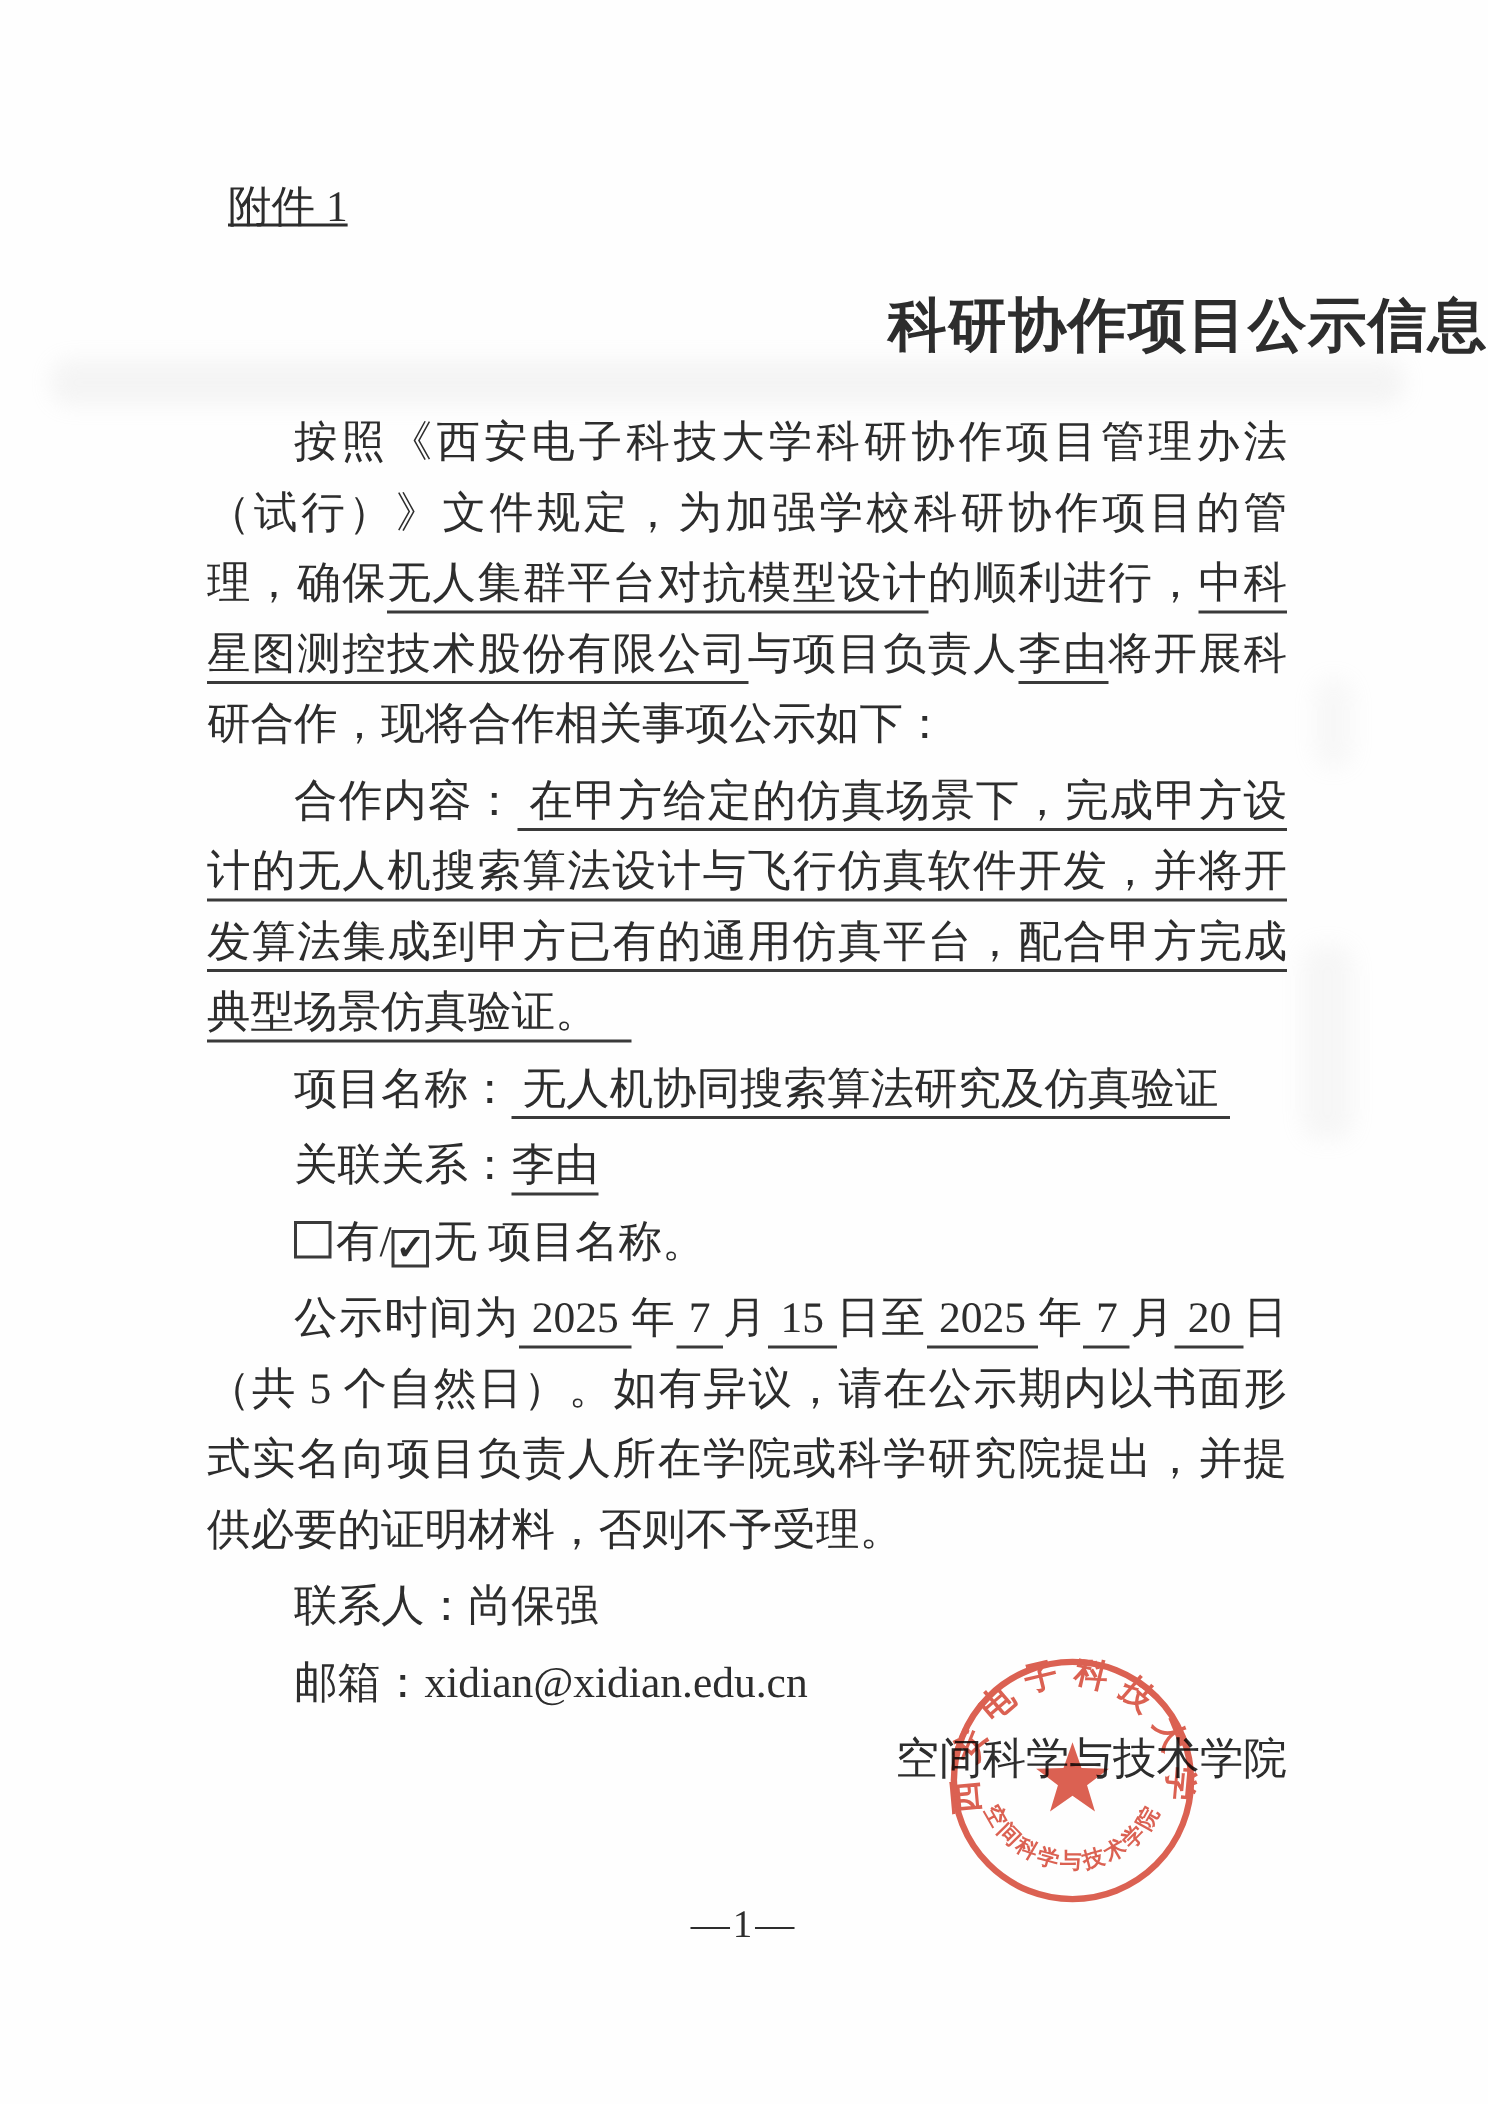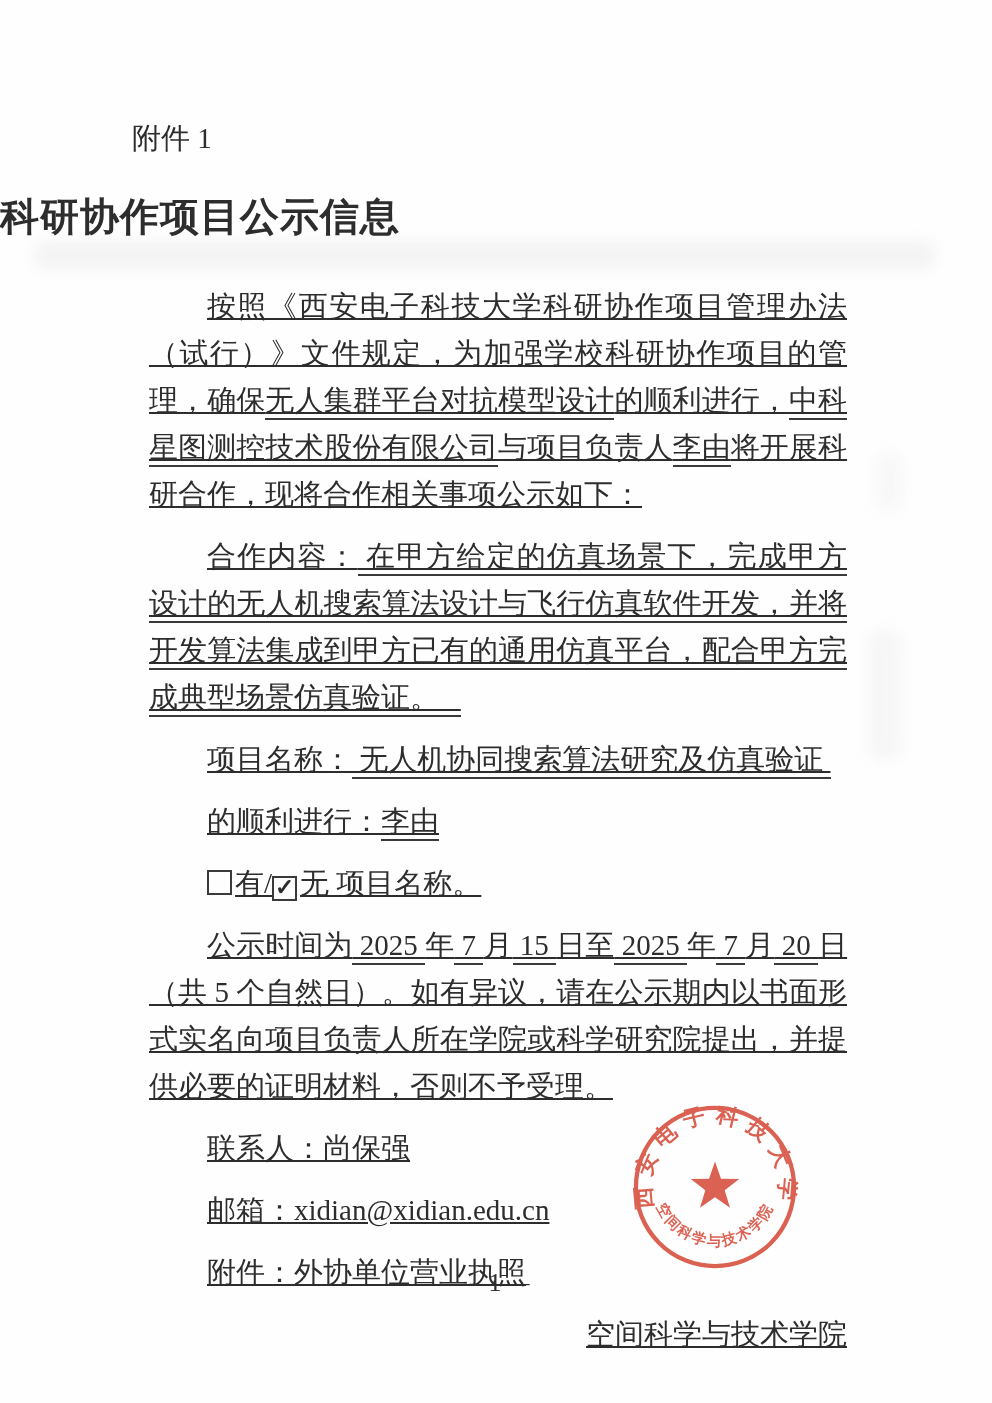--- a/index.html
+++ b/index.html
@@ -11,34 +11,34 @@
   }
   .page{position:absolute;inset:0;background:#fefefe;}
 
   
   .artifact{position:absolute;background:#c9c9c9;opacity:.18;filter:blur(7px);border-radius:12px;pointer-events:none;}
   .artifact.band{left:34px;top:240px;width:902px;height:30px;}
   .artifact.smudge-right{left:868px;top:630px;width:34px;height:130px;opacity:.14;}
   .artifact.smudge-right2{left:876px;top:452px;width:26px;height:60px;opacity:.12;}
 
   .attachment-label{
-    position:absolute;left:132px;top:120px;
-    font-size:29px;line-height:36px;
+    position:absolute;left:152px;top:120px;
+    font-size:29px;line-height:36px;text-decoration:underline;
   }
   .doc-title{
     position:absolute;left:0;top:190px;width:992px;
-    text-align:left;font-size:39px;font-weight:700;letter-spacing:1px;
+    text-align:right;font-size:39px;font-weight:700;letter-spacing:1px;
   }
 
   .content{
     position:absolute;left:134px;top:268px;width:728px;
     font-size:29px;line-height:47px;
     text-align:justify;
   }
-  .content p{margin:15px;padding:0;text-indent:2em;text-decoration:underline;}
+  .content p{margin:4px;padding:0;text-indent:2em;}
   .u{border-bottom:2px solid #3a3a3a;padding-bottom:2px;}
 
   .checkbox{
     display:inline-block;width:25px;height:25px;border:2px solid #3a3a3a;
     box-sizing:border-box;vertical-align:-2px;margin:0 3px 0 0;
     text-align:center;line-height:20px;font-size:23px;font-weight:700;
     text-indent:0;
   }
 
   .signature{ text-align:right;padding-right:42px;text-indent:0; }
@@ -64,26 +64,25 @@
   <div class="artifact smudge-right2"></div>
 
   <div class="attachment-label">附件 1</div>
 
   <div class="doc-title">科研协作项目公示信息</div>
 
   <div class="content">
     <p><span>按照《西安电子科技大学科研协作项目管理办法（试行）》文件规定，为加强学校科研协作项目的管理，确保</span><span class="u">无人集群平台对抗模型设计</span><span>的顺利进行，</span><span class="u">中科星图测控技术股份有限公司</span><span>与项目负责人</span><span class="u">李由</span><span>将开展科研合作，现将合作相关事项公示如下：</span></p>
     <p><span>合作内容：</span><span class="u">&nbsp;在甲方给定的仿真场景下，完成甲方设计的无人机搜索算法设计与飞行仿真软件开发，并将开发算法集成到甲方已有的通用仿真平台，配合甲方完成典型场景仿真验证。&nbsp;&nbsp;&nbsp;</span></p>
     <p><span>项目名称：</span><span class="u">&nbsp;无人机协同搜索算法研究及仿真验证&nbsp;</span></p>
-    <p><span>的顺利进行：</span><span class="u">李由</span></p>
+    <p><span>关联关系：</span><span class="u">李由</span></p>
     <p><span class="checkbox"></span><span>有/</span><span class="checkbox checked">✓</span><span>无  项目名称。</span></p>
     <p><span>公示时间为</span><span class="u">&nbsp;2025&nbsp;</span><span>年</span><span class="u">&nbsp;7&nbsp;</span><span>月</span><span class="u">&nbsp;15&nbsp;</span><span>日至</span><span class="u">&nbsp;2025&nbsp;</span><span>年</span><span class="u">&nbsp;7&nbsp;</span><span>月</span><span class="u">&nbsp;20&nbsp;</span><span>日（共 5 个自然日）。如有异议，请在公示期内以书面形式实名向项目负责人所在学院或科学研究院提出，并提供必要的证明材料，否则不予受理。</span></p>
     <p>联系人：尚保强</p>
     <p>邮箱：xidian@xidian.edu.cn</p>
-    <p>附件：外协单位营业执照</p>
     <p class="signature">
       <span class="sig-line">空间科学与技术学院</span>
     </p>
   </div>
 
   <svg class="seal" viewBox="0 0 200 200">
     <defs>
       <path id="sealTopArc" d="M 31.1 132.1 A 76 76 0 1 1 168.9 132.1" fill="none"></path>
       <path id="sealBottomArc" d="M 28 112 A 74 74 0 0 0 172 112" fill="none"></path>
     </defs>

